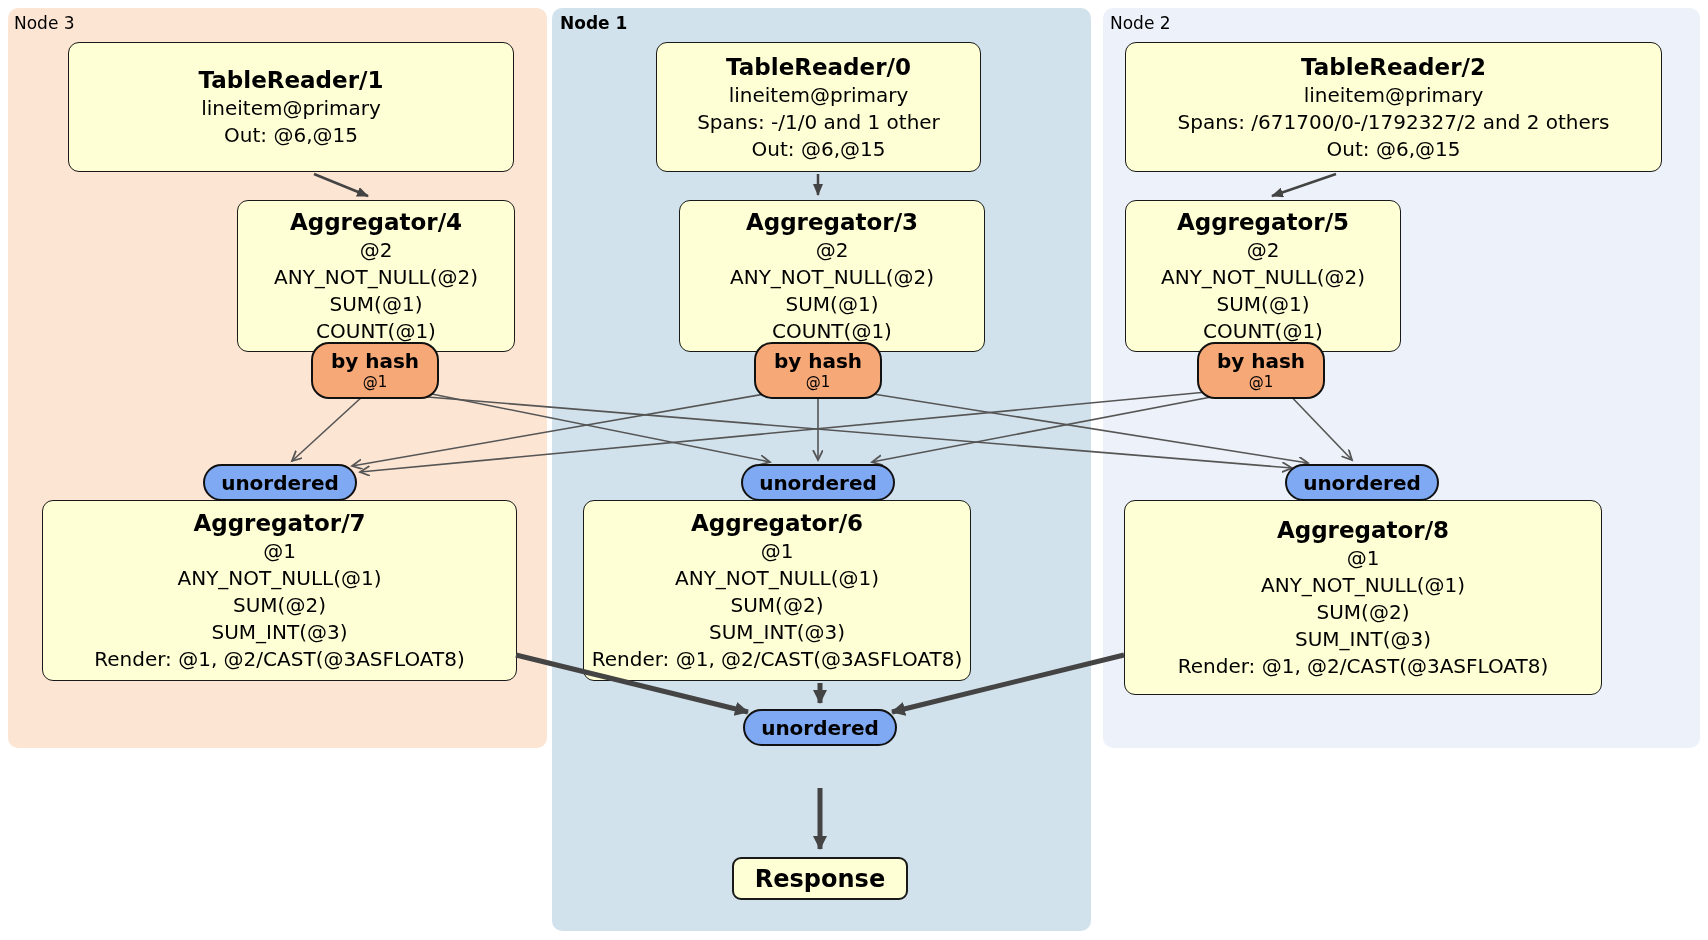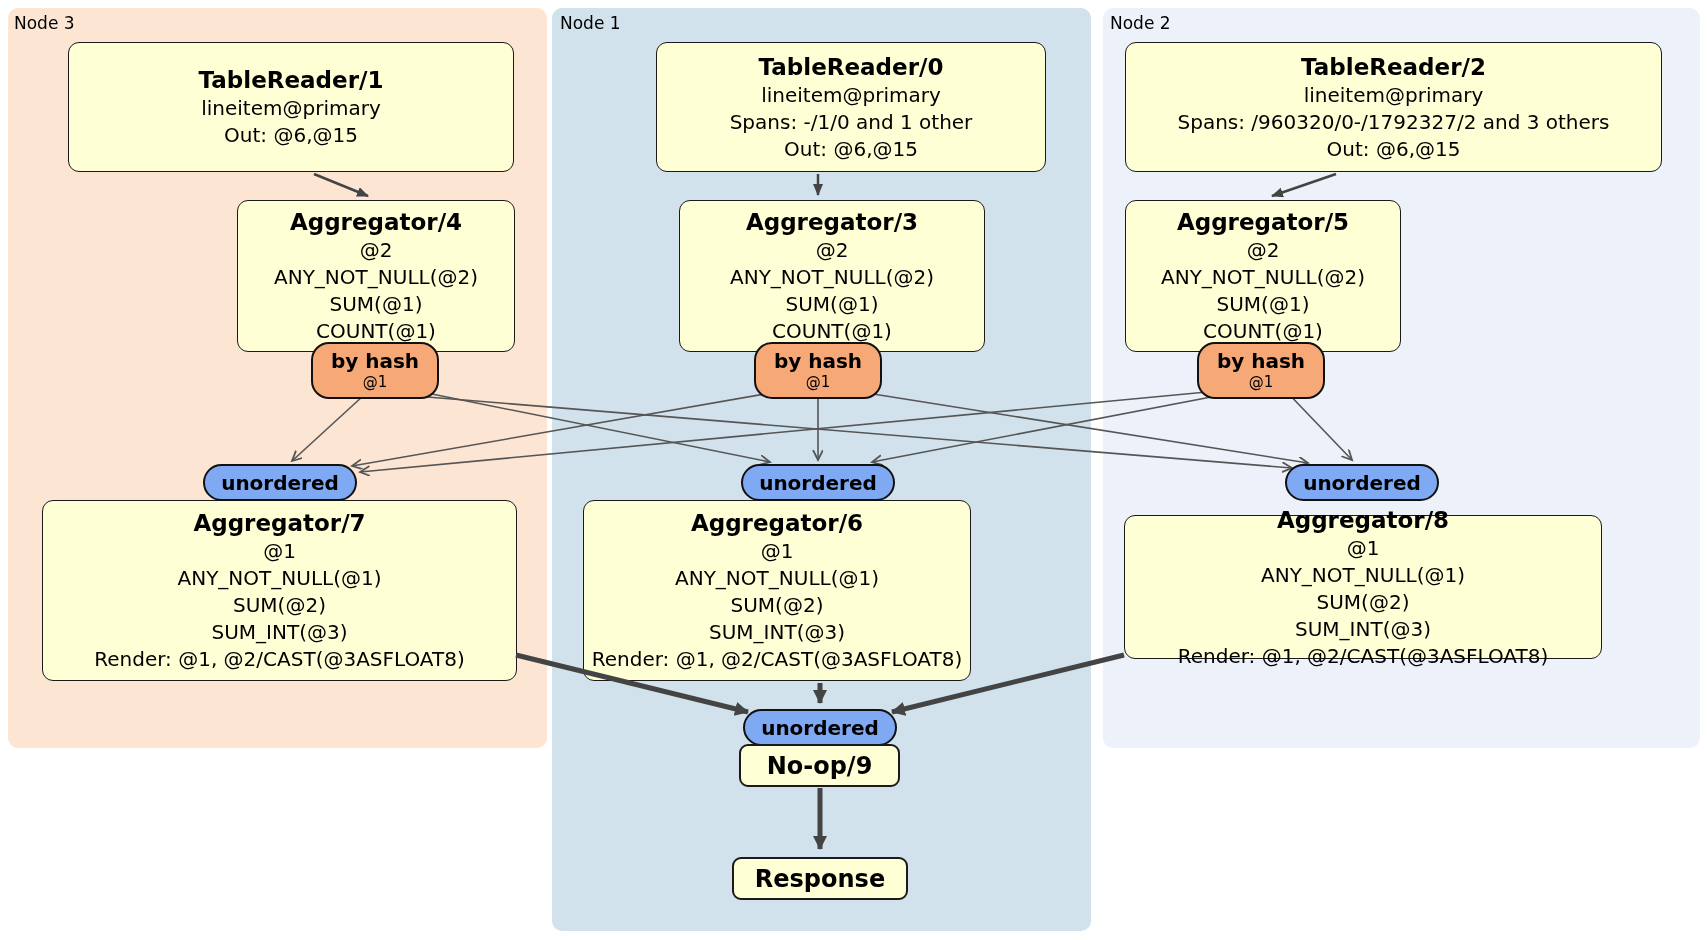--- a/index.html
+++ b/index.html
@@ -28,40 +28,40 @@
 </head>
 <body>
 
 <div class="stage">
 
   <div class="region" style="left:8px;top:8px;width:539px;height:740px;background:#FDE5D4;"></div>
   <div class="region" style="left:552px;top:8px;width:539px;height:923px;background:#D2E2EC;"></div>
   <div class="region" style="left:1103px;top:8px;width:597px;height:740px;background:#EDF2FA;"></div>
 
   <div class="region-label" style="left:14px;top:13px;">Node 3</div>
-  <div class="region-label" style="left:560px;top:13px;">Node 1</div>
+  <div class="region-label" style="left:560px;top:13px;font-weight:bold;">Node 1</div>
   <div class="region-label" style="left:1110px;top:13px;">Node 2</div>
 
   <div class="node-box" style="left:68px;top:42px;width:446px;height:130px;">
     <span class="title">TableReader/1</span>
     <span class="line">lineitem@primary</span>
     <span class="line">Out: @6,@15</span>
   </div>
 
-  <div class="node-box" style="left:656px;top:42px;width:390px;height:130px;justify-content:center;">
+  <div class="node-box" style="left:656px;top:42px;width:325px;height:130px;justify-content:center;">
     <span class="title">TableReader/0</span>
     <span class="line">lineitem@primary</span>
     <span class="line">Spans: -/1/0 and 1 other</span>
     <span class="line">Out: @6,@15</span>
   </div>
 
   <div class="node-box" style="left:1125px;top:42px;width:537px;height:130px;">
     <span class="title">TableReader/2</span>
     <span class="line">lineitem@primary</span>
-    <span class="line">Spans: /960320/0-/1792327/2 and 3 others</span>
+    <span class="line">Spans: /671700/0-/1792327/2 and 2 others</span>
     <span class="line">Out: @6,@15</span>
   </div>
 
   <div class="node-box" style="left:237px;top:200px;width:278px;height:152px;">
     <span class="title">Aggregator/4</span>
     <span class="line">@2</span>
     <span class="line">ANY_NOT_NULL(@2)</span>
     <span class="line">SUM(@1)</span>
     <span class="line">COUNT(@1)</span>
   </div>
@@ -93,21 +93,21 @@
 
   <div class="node-box" style="left:583px;top:500px;width:388px;height:181px;">
     <span class="title">Aggregator/6</span>
     <span class="line">@1</span>
     <span class="line">ANY_NOT_NULL(@1)</span>
     <span class="line">SUM(@2)</span>
     <span class="line">SUM_INT(@3)</span>
     <span class="line">Render: @1, @2/CAST(@3ASFLOAT8)</span>
   </div>
 
-  <div class="node-box" style="left:1124px;top:500px;width:478px;height:144px;margin-top:15px;">
+  <div class="node-box" style="left:1124px;top:500px;width:478px;height:195px;">
     <span class="title">Aggregator/8</span>
     <span class="line">@1</span>
     <span class="line">ANY_NOT_NULL(@1)</span>
     <span class="line">SUM(@2)</span>
     <span class="line">SUM_INT(@3)</span>
     <span class="line">Render: @1, @2/CAST(@3ASFLOAT8)</span>
   </div>
 
   <svg class="edges" width="1708" height="940">
     <defs>
@@ -162,20 +162,17 @@
   <div class="sync" style="left:741px;top:464px;width:154px;height:37px;">
     <span class="slabel">unordered</span>
   </div>
   <div class="sync" style="left:1285px;top:464px;width:154px;height:37px;">
     <span class="slabel">unordered</span>
   </div>
   <div class="sync" style="left:743px;top:709px;width:154px;height:37px;">
     <span class="slabel">unordered</span>
   </div>
 
-  <div class="leaf-box" style="left:739px;top:744px;width:161px;height:43px;">
-    <span class="title">No-op/9</span>
-  </div>
   <div class="leaf-box" style="left:732px;top:857px;width:176px;height:43px;">
     <span class="title">Response</span>
   </div>
 
 </div>
 
 </body></html>

